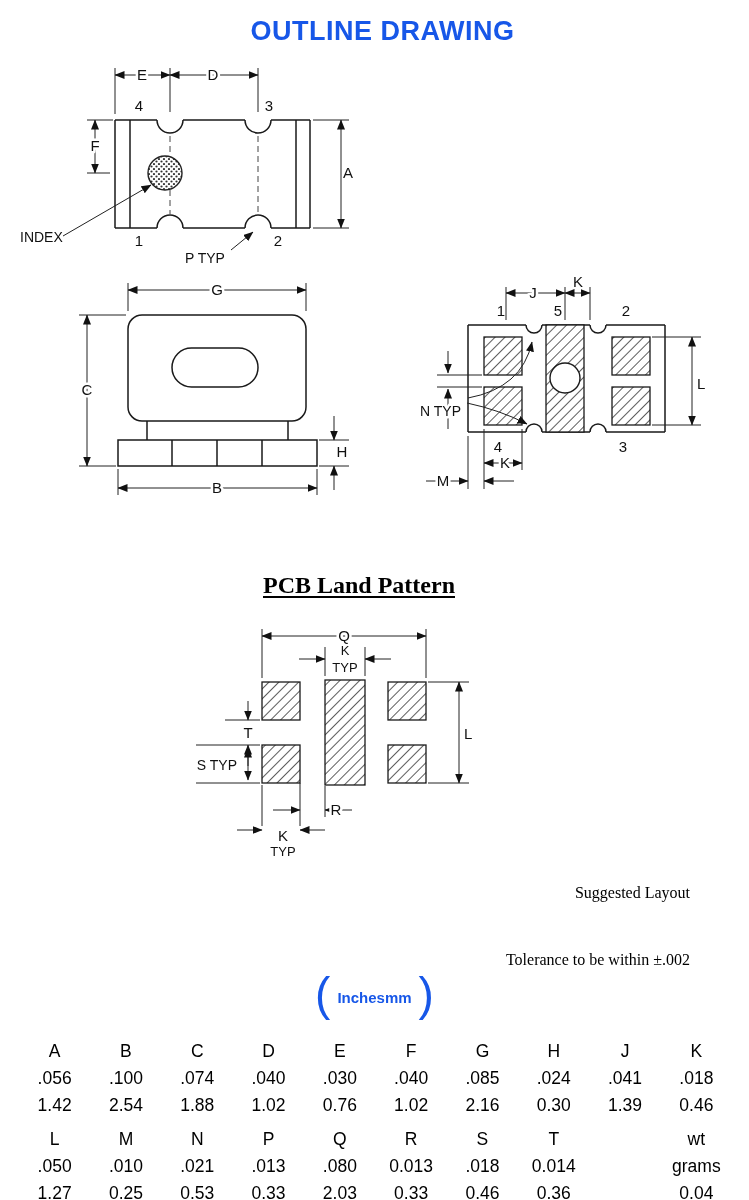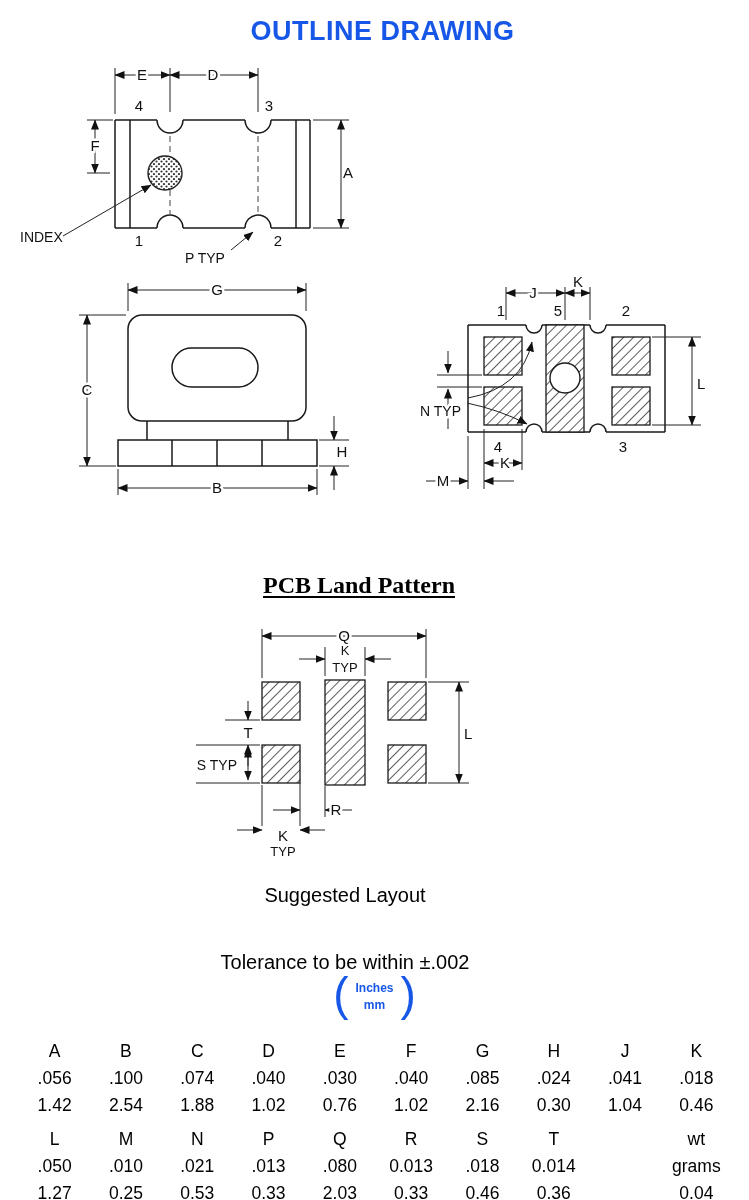--- a/index.html
+++ b/index.html
@@ -14,32 +14,32 @@
   }
   .svg-abs{position:absolute;left:0;display:block;}
   #svg-outline{top:55px;}
   #svg-land{top:612px;}
   .lp-title{
     position:absolute;top:558px;left:0;width:690px;text-align:center;margin:14px;
     font-family:"Liberation Serif",serif;font-size:24px;font-weight:700;
     text-decoration:underline;text-underline-offset:3px;
   }
   .mono-line{
-    position:absolute;left:0;width:690px;text-align:center;
-    font-family:Liberation Sans, sans-serif;font-size:20px;color:#000;
+    position:absolute;left:0;width:690px;text-align:right;
+    font-family:Liberation Serif, serif;font-size:16px;color:#000;
   }
   #suggested{top:884px;}
   #tolerance{top:919px;margin-top:32px;}
   .dim-title{
     position:absolute;top:974px;left:0;width:100%;
     display:flex;justify-content:center;align-items:center;gap:7px;color:var(--accent);
   }
   .dim-title .t{font-size:26px;font-weight:700;letter-spacing:.3px;}
   .paren{font-size:46px;font-weight:400;line-height:1;transform:translateY(-3px);}
-  .units{display:flex;flex-direction:column;align-items:center;font-size:12px;font-weight:700;line-height:17px;}
+  .units{display:flex;align-items:center;font-size:15px;font-weight:700;line-height:17px;}
   .dim-table{position:absolute;top:1038px;left:19px;width:713px;}
   .dim-row{display:grid;grid-template-columns:repeat(10,1fr);height:27px;line-height:27px;font-size:17.5px;}
   .dim-row span{text-align:center;}
   .g2{margin-top:7px;}
   .c10{grid-column:10;}
   svg text{font-family:"Liberation Sans",sans-serif;font-size:15px;fill:#111;}
   svg text.sm{font-size:13px;}
   svg text.md{font-size:14px;}
   .halo{paint-order:stroke;stroke:#ffffff;stroke-width:5px;stroke-linejoin:round;}
   .ln{stroke:#1a1a1a;stroke-width:1.5;fill:none;}
@@ -259,21 +259,21 @@
     </div>
     <div class="dim-row">
       <span>1.42</span>
       <span>2.54</span>
       <span>1.88</span>
       <span>1.02</span>
       <span>0.76</span>
       <span>1.02</span>
       <span>2.16</span>
       <span>0.30</span>
-      <span>1.04</span>
+      <span>1.39</span>
       <span>0.46</span>
     </div>
     <div class="dim-row g2">
       <span>L</span>
       <span>M</span>
       <span>N</span>
       <span>P</span>
       <span>Q</span>
       <span>R</span>
       <span>S</span>

